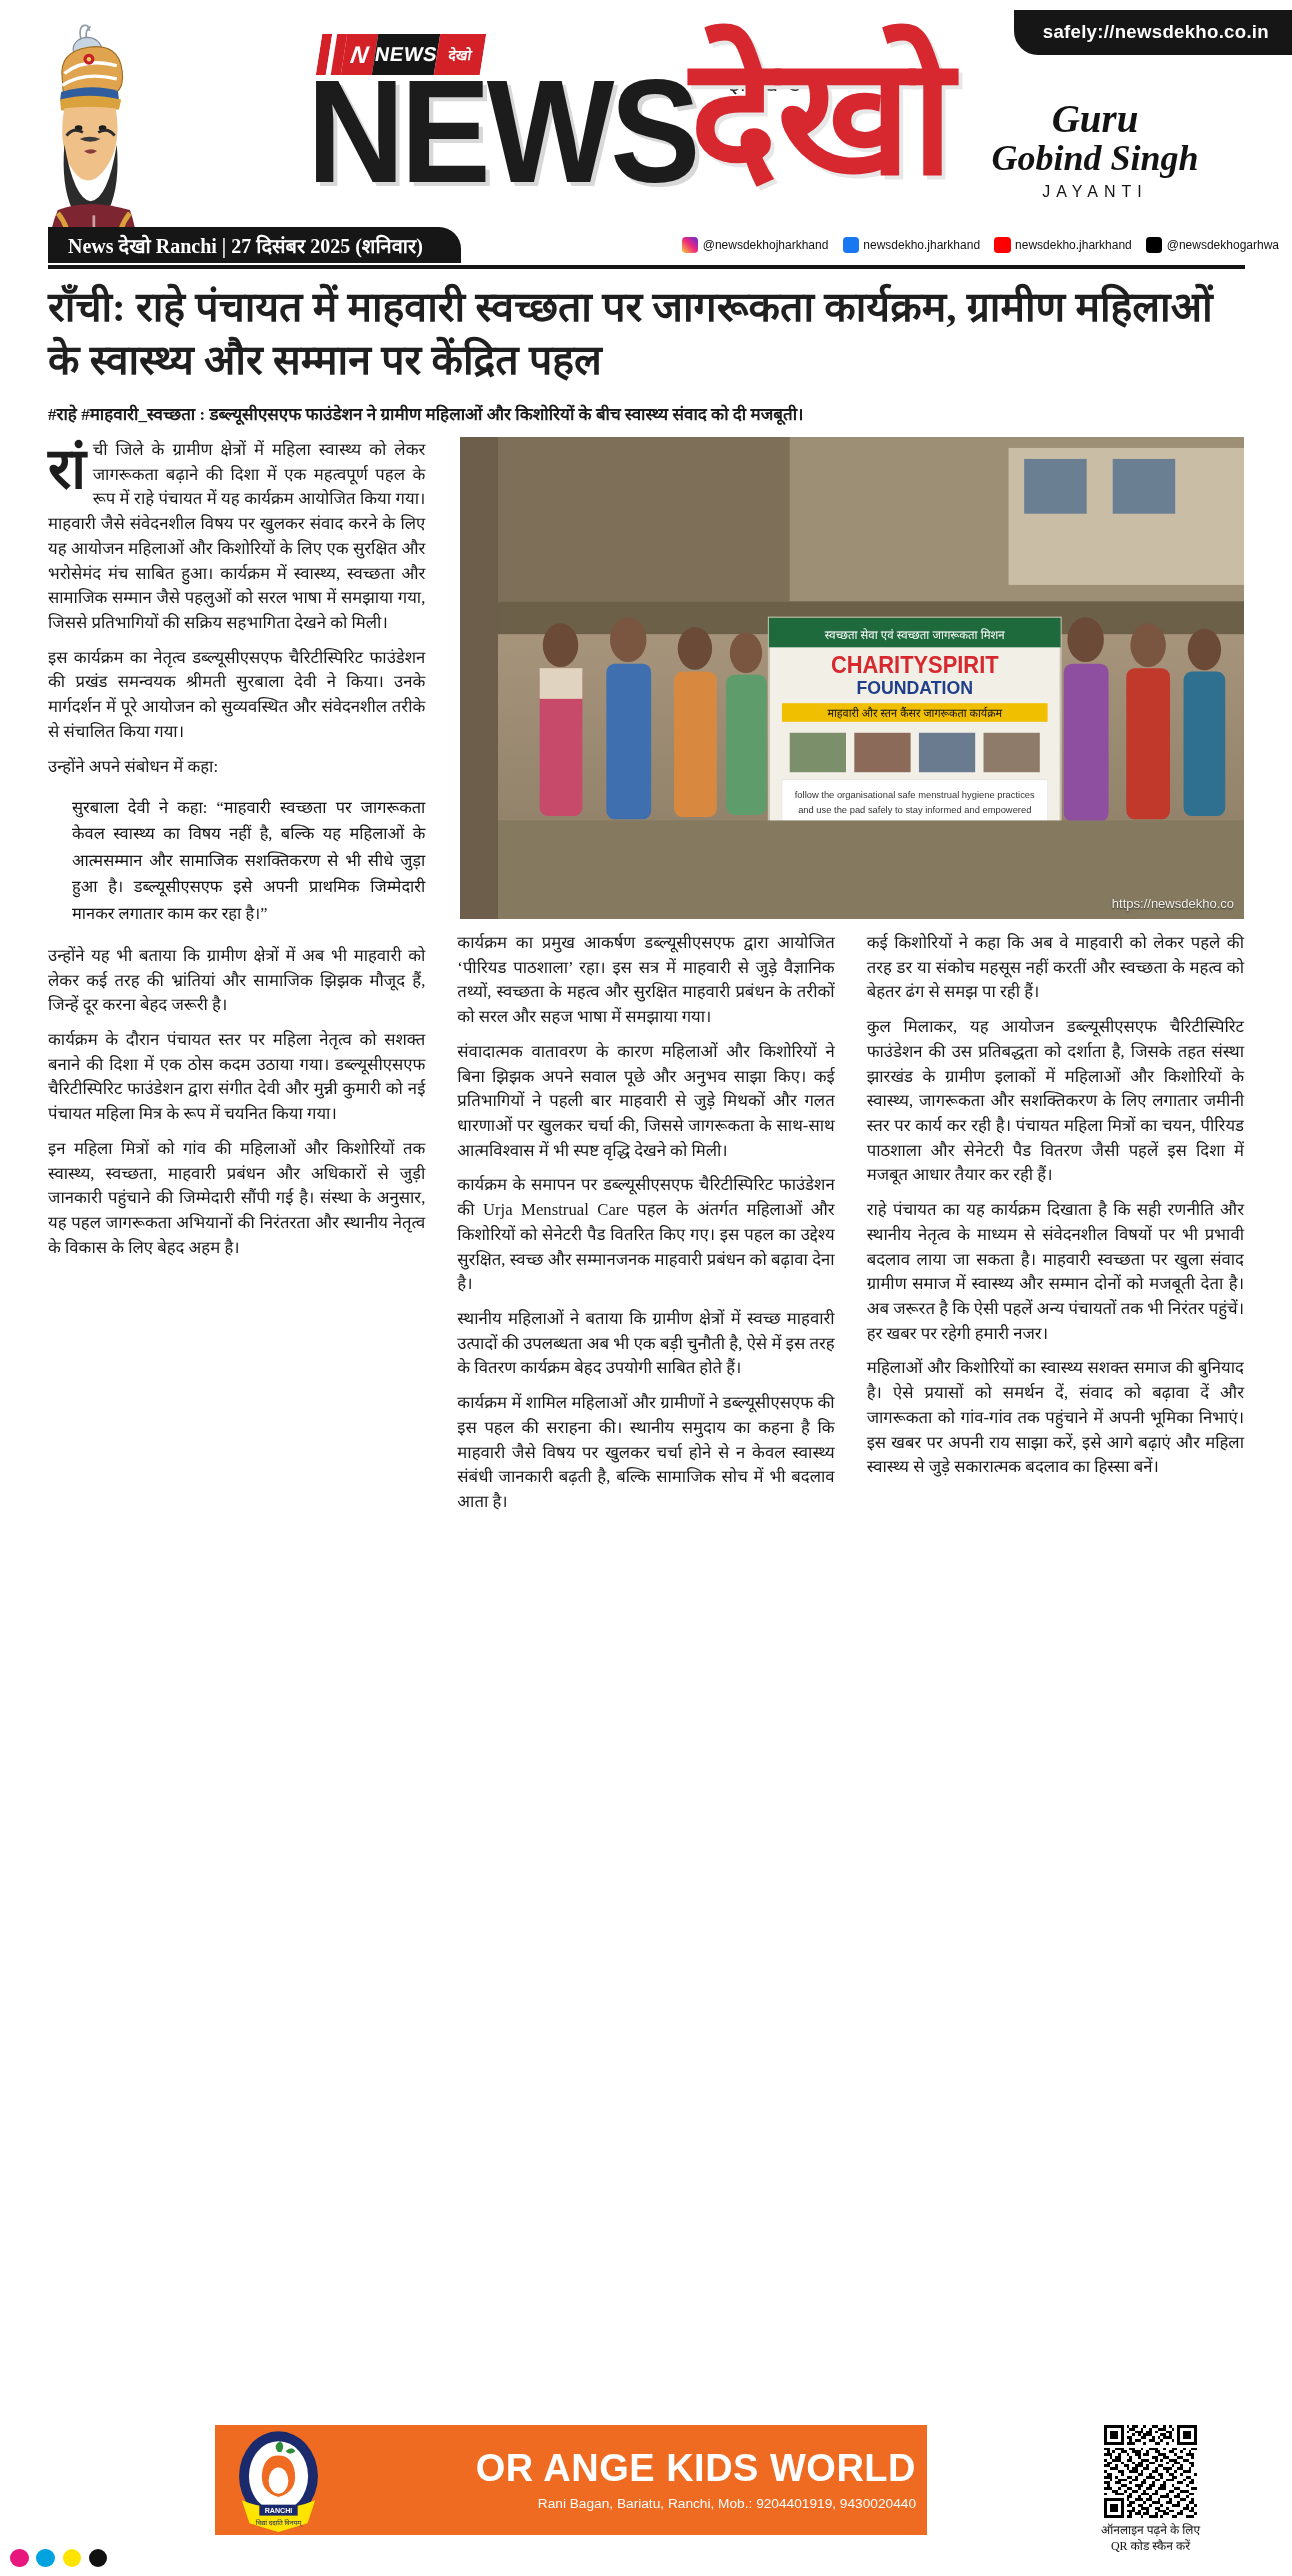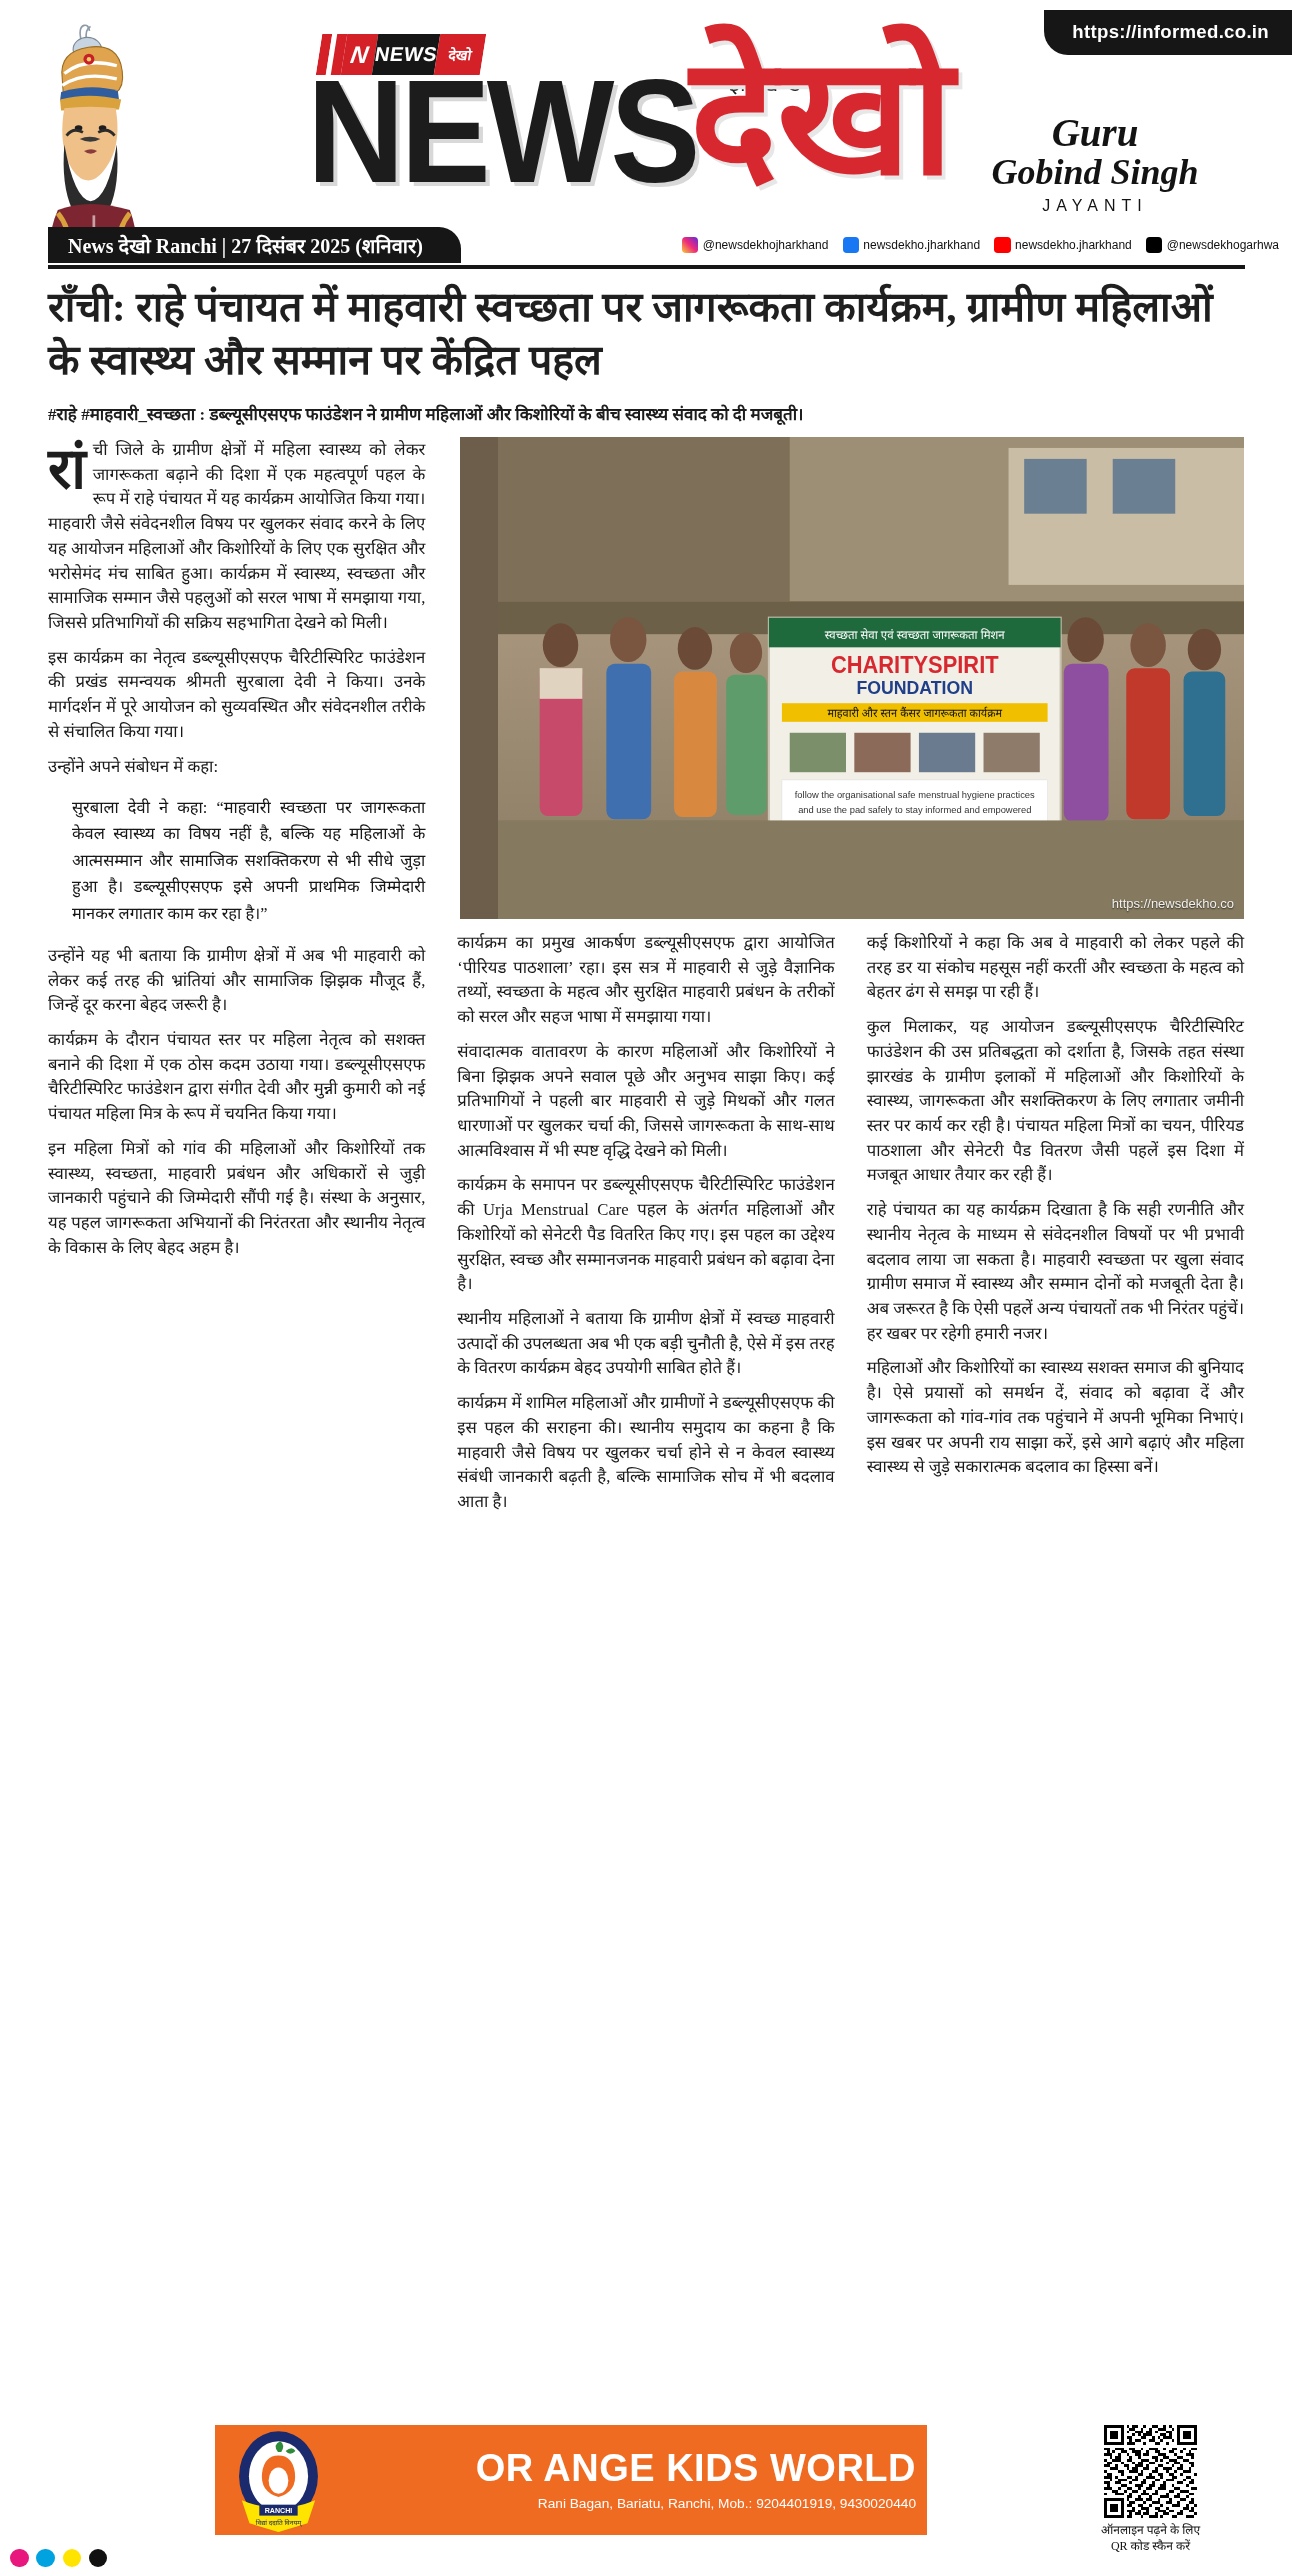--- a/index.html
+++ b/index.html
@@ -85,21 +85,21 @@
     font-size: 22px; font-weight:400; color:#1c1c1c;
   }
   .tagline {
     position: absolute;
     left: 406px; top: 207px;
     font-size: 18px; font-weight:700; color:#d8282f;
     font-style: italic; letter-spacing: 1.1px;
   }
   .guru-script {
     position: absolute;
-    right: 82px; top: 110px;
+    right: 82px; top: 96px;
     width: 230px;
     text-align: center;
     color: #131313;
   }
   .guru-script .l1 { font-size: 39px; font-style: italic; font-family:"Liberation Serif", serif; font-weight:700; }
   .guru-script .l2 { font-size: 36px; font-style: italic; font-family:"Liberation Serif", serif; font-weight:700; margin-top:-4.4px;}
   .guru-script .l3 { font-size: 16px; letter-spacing: 6px; font-family:"Liberation Sans", sans-serif; margin-top: 4.4px;}
 
   .url-pill {
     position: absolute;
@@ -307,21 +307,21 @@
     <div class="word-dekho">देखो</div>
     <div class="tagline">हर खबर पर रहेगी हमारी नजर</div>
   </div>
 
   <div class="guru-script">
     <div class="l1">Guru</div>
     <div class="l2">Gobind Singh</div>
     <div class="l3">JAYANTI</div>
   </div>
 
-  <div class="url-pill">https://informed.co.in</div>
+  <div class="url-pill">safely://newsdekho.co.in</div>
 
   <div class="dateline-bar">News देखो Ranchi | 27 दिसंबर 2025 (शनिवार)</div>
 
   <div class="social-strip">
     <span class="soc">
       <span class="ic ic-ig"></span>
       <span>@newsdekhojharkhand</span>
     </span>
     <span class="soc">
       <span class="ic ic-fb"></span>

